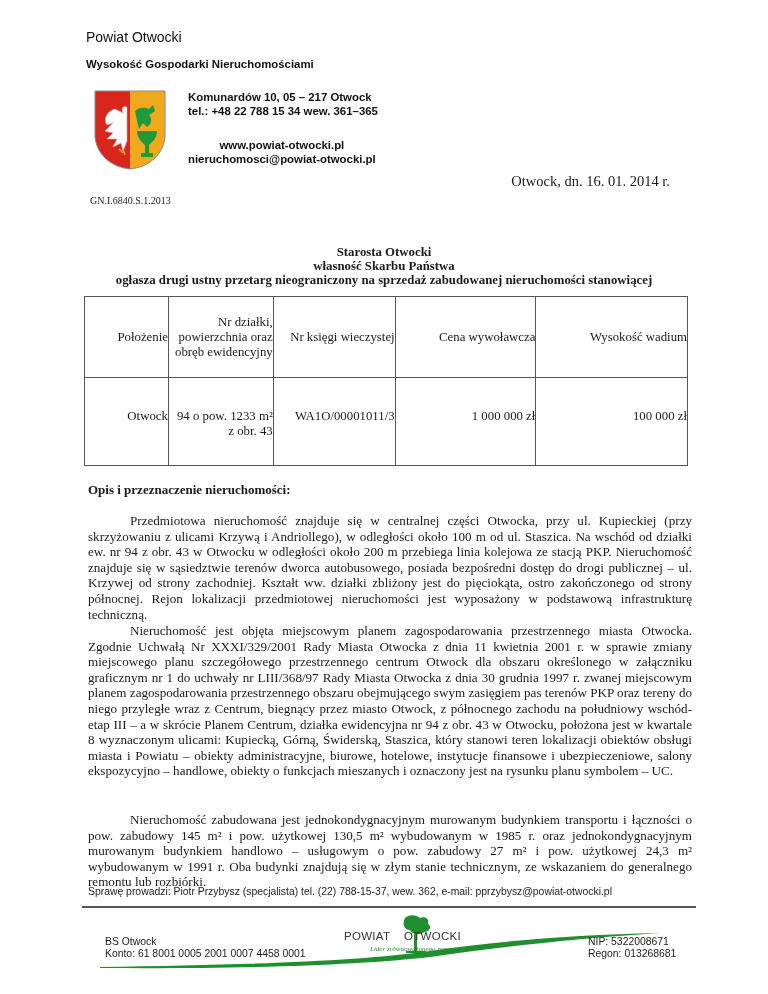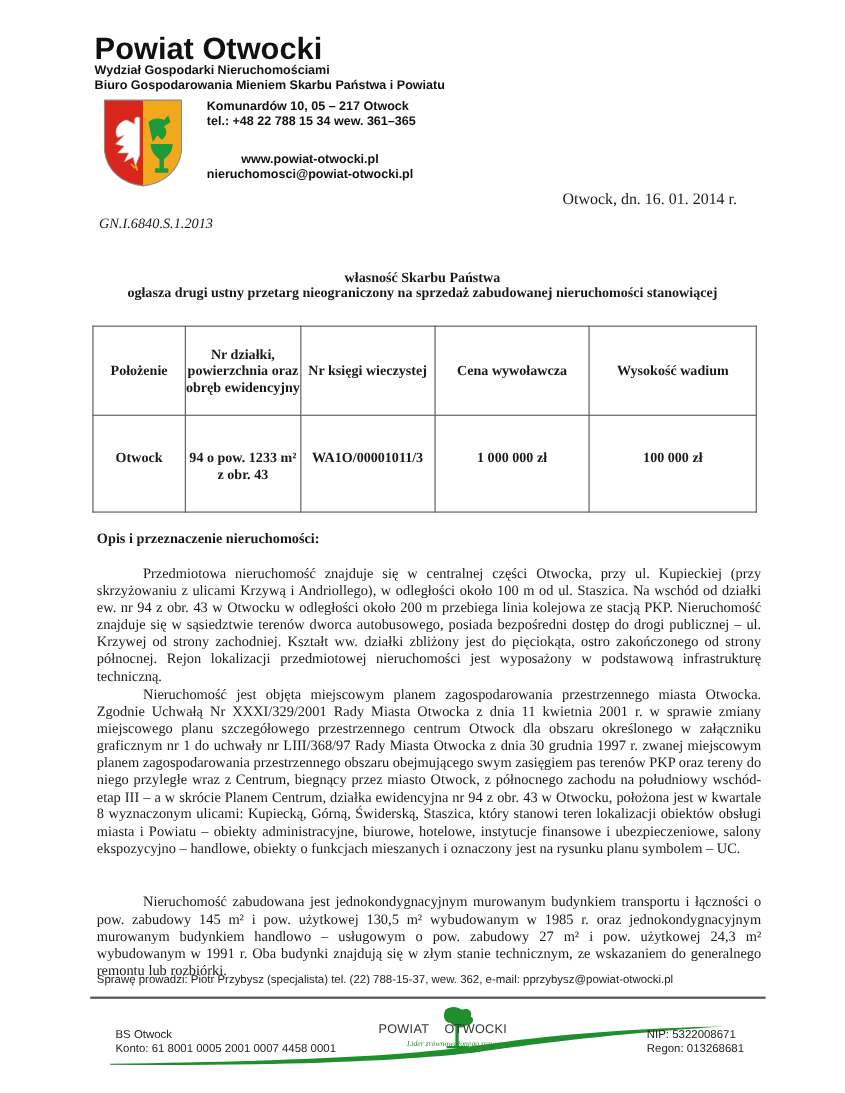--- a/index.html
+++ b/index.html
@@ -1,35 +1,35 @@
 <!DOCTYPE html>
 <html><head>
 <meta charset="utf-8">
 <style>
   * { box-sizing: border-box; margin: 0; padding: 0; }
   html, body { width: 768px; height: 994px; background: #ffffff; overflow: hidden; }
   body { position: relative; color: #1a1a1a; font-family: "Liberation Serif", serif; }
 
   .sans { font-family: "Liberation Sans", sans-serif; }
 
-  .org-title { position: absolute; left: 86px; top: 29px; font-size: 28px; font-weight: bold; color: #111; }
+  .org-title { position: absolute; left: 86px; top: 29px; font-size: 14px; font-weight: normal; color: #111; }
   .dept { position: absolute; left: 86px; top: 58px; font-size: 11.4px; font-weight: bold; line-height: 13.5px; color: #111; }
 
   .crest { position: absolute; left: 93px; top: 89px; width: 74px; height: 82px; }
 
   .contact { position: absolute; left: 188px; top: 91px; font-size: 11.4px; font-weight: bold; line-height: 13.5px; color: #111; }
   .contact-web { position: absolute; left: 188px; top: 139px; font-size: 11.4px; font-weight: bold; line-height: 13.5px; color: #111; text-align: center; }
 
   .date { position: absolute; right: 98px; top: 173px; font-size: 14.5px; }
-  .ref { position: absolute; left: 90px; top: 195px; font-size: 13px; font-style: italic; }
+  .ref { position: absolute; left: 90px; top: 195px; font-size: 10px; }
 
   .heading { position: absolute; left: 60px; width: 648px; top: 245px; text-align: center; font-size: 12.8px; font-weight: bold; line-height: 14.2px; }
 
   table.offer { position: absolute; left: 84px; top: 296px; width: 604px; border-collapse: collapse; font-size: 12.8px; font-weight: bold; }
-  table.offer td, table.offer th { border: 1px solid #555; text-align: center; vertical-align: middle; font-weight: bold; line-height: 15px; }
+  table.offer td, table.offer th { border: 1px solid #555; text-align: right; vertical-align: middle; font-weight: normal; line-height: 15px; }
   table.offer tr.head td { height: 81px; }
   table.offer tr.body td { height: 88px; vertical-align: top; padding-top: 31px; }
 
   .desc-head { position: absolute; left: 88px; top: 482px; font-size: 13px; font-weight: bold; }
 
   .para { position: absolute; left: 88px; width: 604px; font-size: 13.1px; line-height: 15.6px; text-align: justify; text-indent: 42px; }
   .p1 { top: 513px; }
   .p2 { top: 623px; }
   .p3 { top: 812px; }
 
@@ -45,22 +45,21 @@
   .logo-text { position: absolute; top: 930px; font-family: "Liberation Sans", sans-serif; font-size: 11.5px; color: #333; letter-spacing: 0.3px; }
   .logo-left { left: 344px; }
   .logo-right { left: 404px; }
   .logo-motto { position: absolute; left: 370px; top: 945px; font-size: 7px; font-style: italic; color: #2e8b2e; font-family: "Liberation Serif", serif; text-align: center; }
 </style>
 </head>
 <body>
 
 <div class="org-title sans">Powiat Otwocki</div>
 <div class="dept sans">
-  <div>Wydział Gospodarki Nieruchomościami</div>
-  <div>Biuro Gospodarowania Mieniem Skarbu Państwa i Powiatu</div>
+  <div>Wysokość Gospodarki Nieruchomościami</div>
 </div>
 
 <svg class="crest" viewBox="0 0 74 82">
   <path d="M2 2 H37 V80 C18 78 4 66 2 48 Z" fill="#d9261c"></path>
   <path d="M37 2 H72 V48 C70 66 56 78 37 80 Z" fill="#f2a81d"></path>
   <path d="M2 2 H72 V48 C70 66 56 78 37 80 C18 78 4 66 2 48 Z" fill="none" stroke="#8a8a8a" stroke-width="1"></path>
 
   <path d="M34 18 C30 16 28 20 30 24 L22 20 C14 22 10 30 14 36 L20 34 L12 42 L20 44 L14 50 L24 50 L20 58 L28 54 L30 62 L34 52 Z" fill="#ffffff" stroke="#bbbbbb" stroke-width="0.6"></path>
   <path d="M26 60 L30 64 M30 60 L32 66" stroke="#f2a81d" stroke-width="1.5"></path>
 
@@ -74,20 +73,21 @@
 </div>
 <div class="contact-web sans">
   <div>www.powiat-otwocki.pl</div>
   <div>nieruchomosci@powiat-otwocki.pl</div>
 </div>
 
 <div class="date">Otwock, dn. 16. 01. 2014 r.</div>
 <div class="ref">GN.I.6840.S.1.2013</div>
 
 <div class="heading">
+  <div>Starosta Otwocki</div>
   <div>własność  Skarbu Państwa</div>
   <div>ogłasza drugi  ustny przetarg nieograniczony na sprzedaż zabudowanej nieruchomości stanowiącej</div>
 </div>
 
 <table class="offer">
   <colgroup>
     <col style="width:84px">
       <col style="width:105px">
       <col style="width:122px">
       <col style="width:141px">

